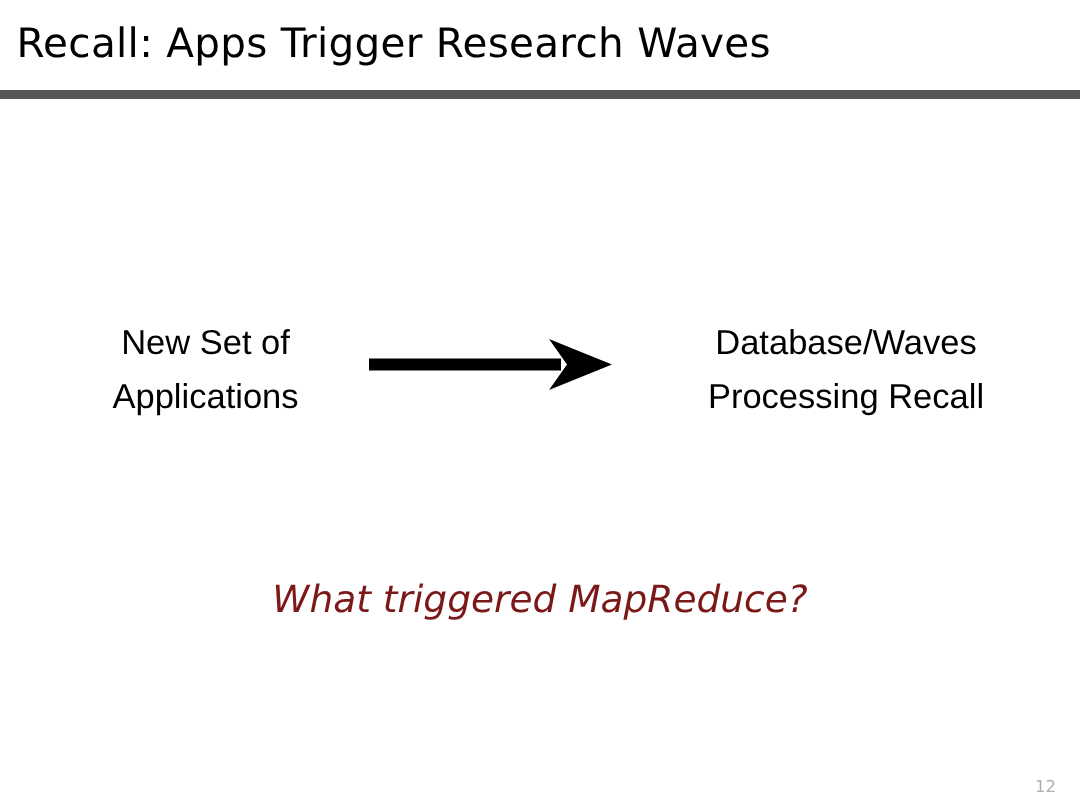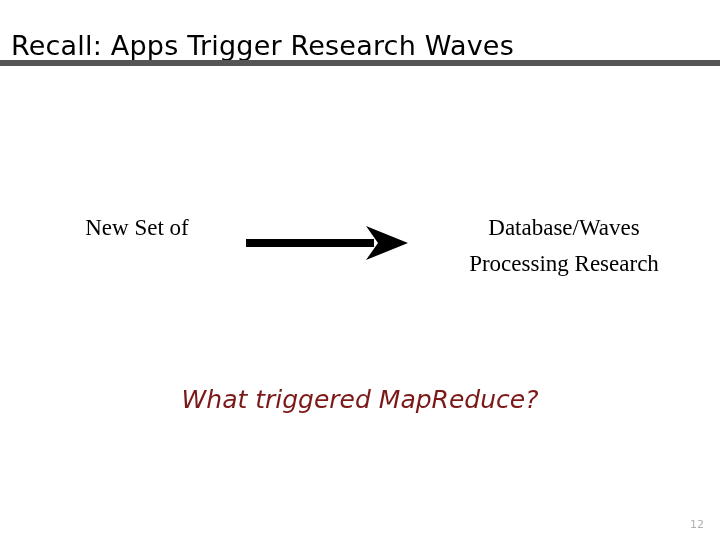--- a/index.html
+++ b/index.html
@@ -28,21 +28,20 @@
     left: 11px;
     top: 13px;
     width: 700px;
     font-family: "DejaVu Sans", sans-serif;
     font-size: 27px;
     line-height: 34px;
     color: #000000;
     letter-spacing: 0.2px;
     white-space: nowrap;
     text-align: left;
-    margin-top: 16px;
   }
 
   
   .title-rule {
     position: absolute;
     left: 0px;
     top: 60px;
     width: 720px;
     height: 6px;
     background: #555555;
@@ -52,21 +51,21 @@
   .diagram {
     position: absolute;
     left: 0px;
     top: 196px;
     width: 720px;
     height: 110px;
   }
 
   .node-text {
     position: absolute;
-    font-family: Liberation Serif, serif;
+    font-family: Liberation Sans, sans-serif;
     font-size: 23px;
     line-height: 36px;
     color: #000000;
     text-align: center;
     white-space: nowrap;
   }
 
   .node-left {
     left: 17px;
     top: 14px;
@@ -130,25 +129,26 @@
 <div class="slide">
 
   <div class="slide-title">Recall: Apps Trigger Research Waves</div>
 
   <div class="title-rule"></div>
 
   <div class="diagram">
 
     <div class="node-text node-left">
       <span class="node-line">New Set of</span>
+      <span class="node-line">Applications</span>
     </div>
 
     <div class="node-text node-right">
       <span class="node-line">Database/Waves</span>
-      <span class="node-line">Processing Research</span>
+      <span class="node-line">Processing Recall</span>
     </div>
 
   </div>
 
   <div class="arrow-wrap">
     <svg class="arrow-svg" viewBox="0 0 166 42" xmlns="http://www.w3.org/2000/svg">
       <rect x="2" y="17" width="128" height="8" fill="#000000"></rect>
       <path d="M 122 4 L 164 21 L 122 38 L 134 21 Z" fill="#000000"></path>
     </svg>
   </div>

